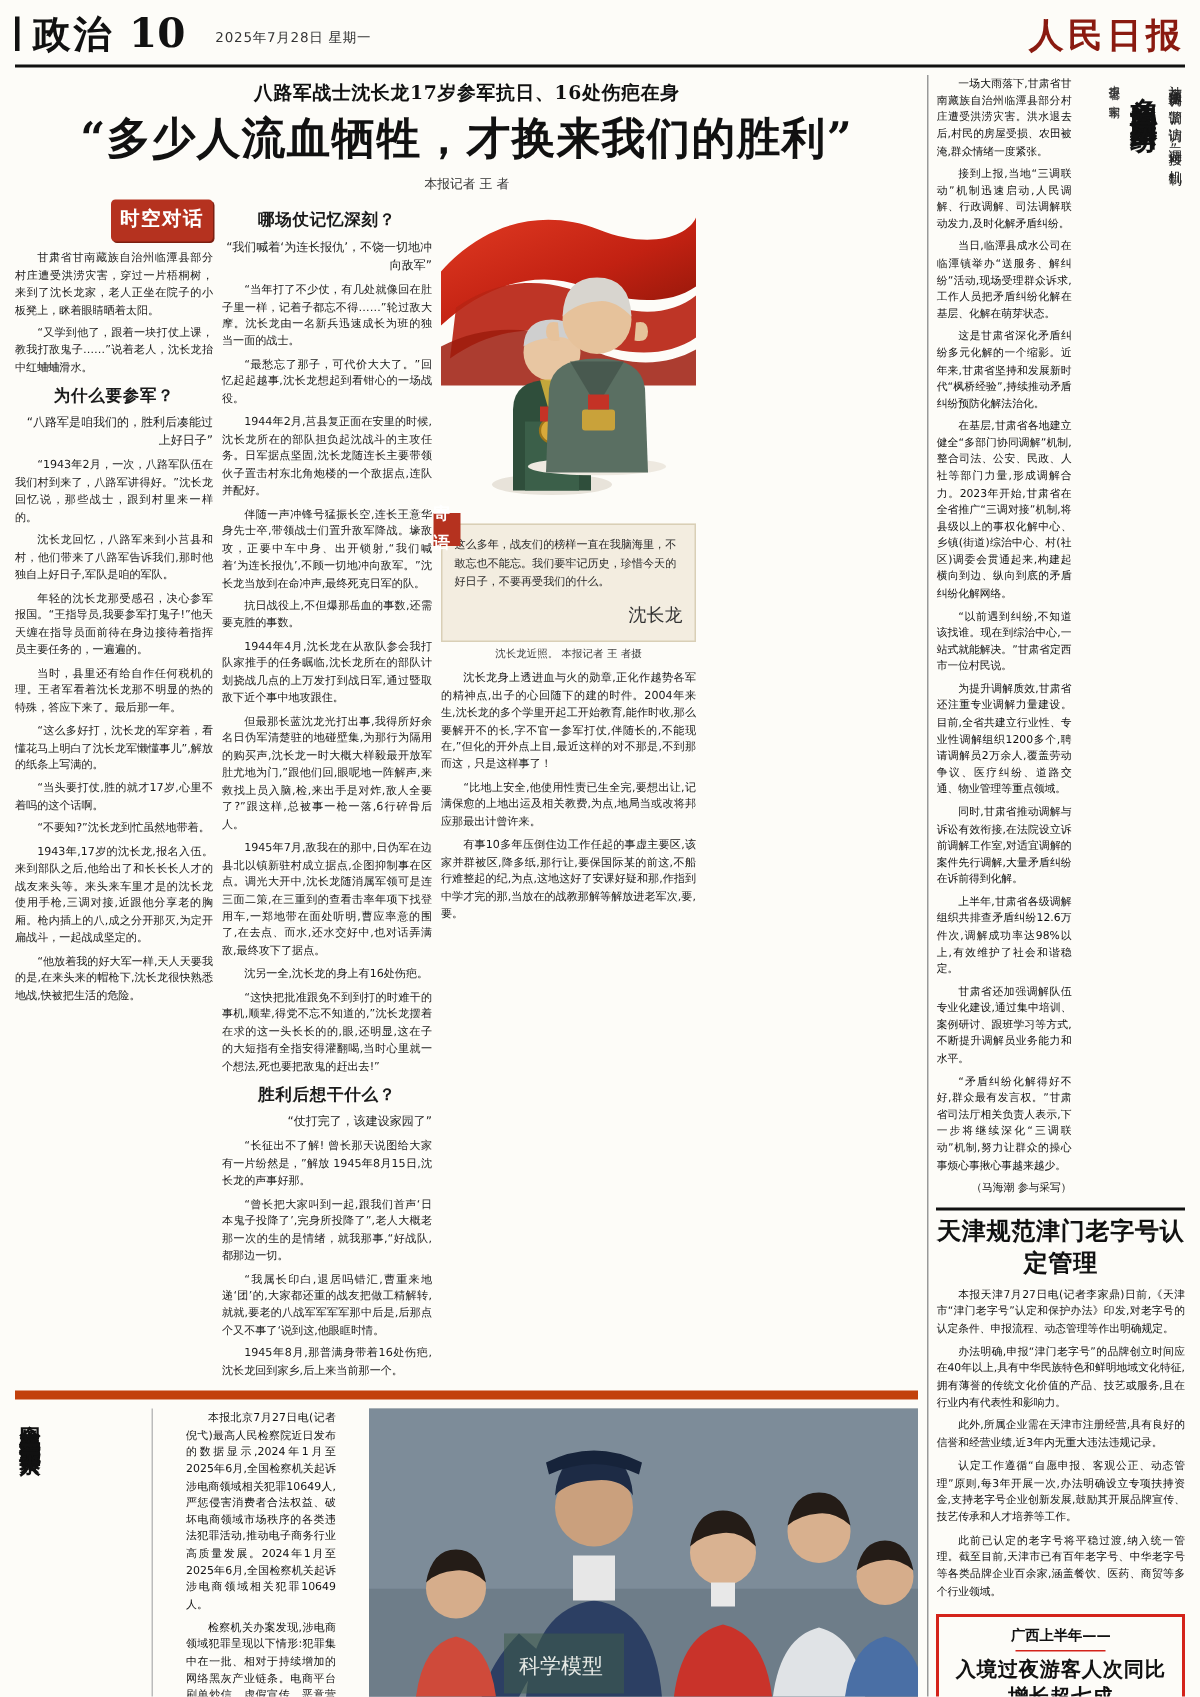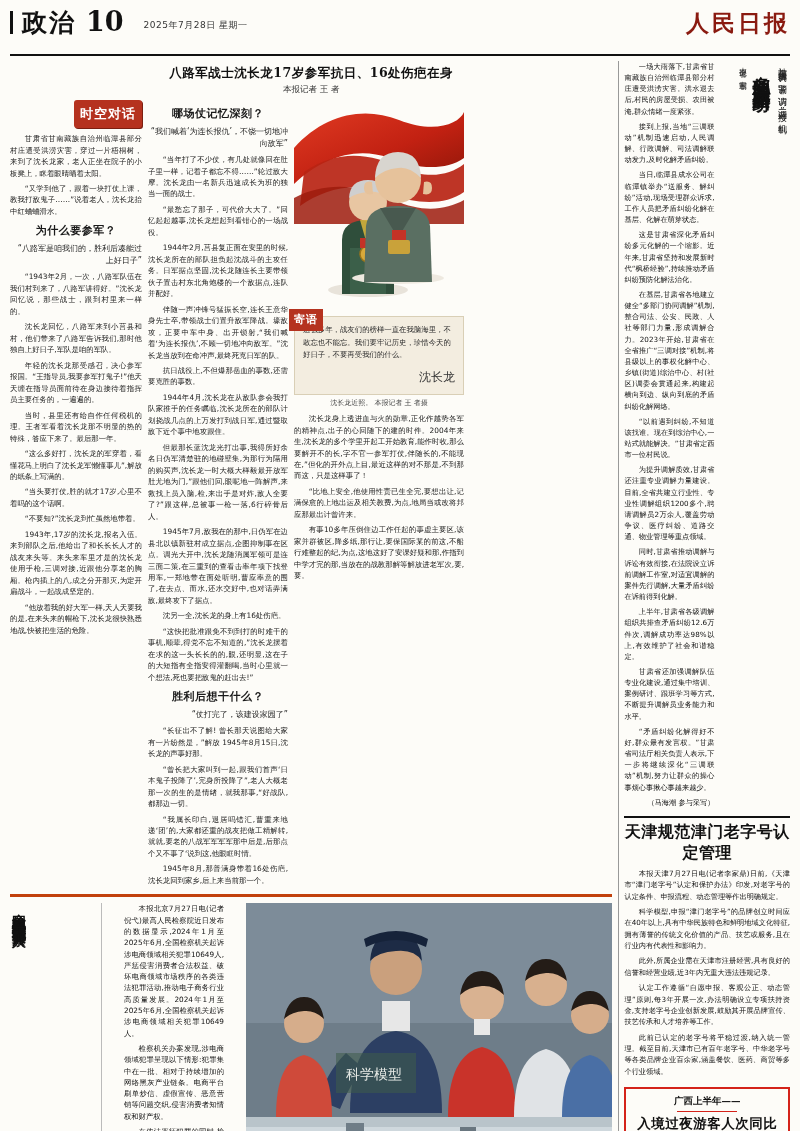--- a/index.html
+++ b/index.html
@@ -7,38 +7,38 @@
     width:800px;height:1131px;
     background:#fdfcf8;
     font-family:"DejaVu Sans","Liberation Sans",sans-serif;
     color:#111;
     overflow:hidden;
     position:relative;
   }
   .page{width:800px;height:1131px;position:relative;box-sizing:border-box;padding:6px 10px 4px 10px;}
 
   
-  .masthead{display:flex;align-items:flex-end;border-bottom:2px solid #111;padding-bottom:15px;}
+  .masthead{display:flex;align-items:flex-end;border-bottom:2px solid #111;padding-bottom:4px;}
   .mh-left{display:flex;align-items:baseline;gap:6px;}
   .mh-section{font-family:"DejaVu Serif","Liberation Serif",serif;font-weight:bold;font-size:25px;letter-spacing:2px;}
   .mh-bar{display:inline-block;width:3px;height:23px;background:#111;margin-right:3px;position:relative;top:3px;}
   .mh-pageno{font-family:"DejaVu Serif","Liberation Serif",serif;font-size:27px;font-weight:bold;margin-left:4px;}
   .mh-date{font-size:9px;color:#333;margin-left:14px;position:relative;top:-3px;letter-spacing:.5px;}
   .mh-right{margin-left:auto;font-family:"DejaVu Serif","Liberation Serif",serif;font-size:23px;font-weight:bold;letter-spacing:3px;color:#8a1a10;}
 
   
   .body-grid{display:flex;gap:6px;margin-top:5px;height:1085px;}
   .col-main{width:604px;display:flex;flex-direction:column;}
   .col-right{width:166px;display:flex;flex-direction:column;border-left:1px solid #999;padding-left:5px;}
 
   
   .vtext{writing-mode:vertical-rl;text-orientation:upright;}
 
   
-  .top-story{border-bottom:3px solid #c2410c;padding-bottom:4px;}
+  .top-story{border-bottom:6px solid #c2410c;padding-bottom:4px;}
   .kicker{text-align:center;font-family:"DejaVu Serif","Liberation Serif",serif;font-size:12.5px;font-weight:bold;letter-spacing:.5px;margin:4px 0 2px;}
   .headline{text-align:center;font-family:"DejaVu Serif","Liberation Serif",serif;font-size:29px;font-weight:bold;letter-spacing:1px;margin:2px 0 4px;}
   .byline{text-align:center;font-size:8.5px;color:#333;margin-bottom:4px;}
 
   .top-cols{display:flex;gap:6px;}
   .tc{font-size:7.4px;line-height:1.55;text-align:justify;color:#1a1a1a;}
   .tc p{margin:0 0 4px;text-indent:2em;}
   .tc-1{width:132px;}
   .tc-2{width:140px;}
   .art{width:170px;}
@@ -57,21 +57,21 @@
   .illus{position:relative;width:100%;height:210px;overflow:hidden;}
   .flag{position:absolute;left:0;top:6px;width:100%;height:120px;}
   .portrait{position:absolute;right:12px;top:34px;width:108px;height:150px;}
   .medal-fig{position:absolute;left:26px;top:62px;width:96px;height:135px;}
 
   .letter-card{
     background:#f3ede0;border:1px solid #d9cfb6;padding:7px 8px;margin-top:6px;
     font-size:7.4px;line-height:1.7;color:#2b2b2b;position:relative;
   }
   .letter-seal{
-    position:absolute;left:-6px;top:-8px;width:34px;height:22px;background:#b5321f;color:#fff;
+    position:absolute;left:-6px;top:-8px;width:18px;height:22px;background:#b5321f;color:#fff;
     font-family:"DejaVu Serif","Liberation Serif",serif;font-size:11px;font-weight:bold;
     display:flex;align-items:center;justify-content:center;letter-spacing:1px;
   }
   .sig{text-align:right;font-family:"DejaVu Serif","Liberation Serif",serif;font-size:12px;margin-top:5px;color:#333;}
   .photo-cap{font-size:7px;color:#444;text-align:center;margin-top:3px;}
 
   
   .mid-band{display:flex;gap:6px;margin-top:6px;border-bottom:1px solid #888;padding-bottom:5px;}
   .mid-vert{width:86px;border-right:1px solid #bbb;padding-right:5px;}
   .vert-title{font-family:"DejaVu Serif","Liberation Serif",serif;font-size:14px;font-weight:bold;line-height:1.25;letter-spacing:1px;height:200px;}
@@ -112,20 +112,21 @@
     </div>
     <div class="mh-right">人民日报</div>
   </div>
 
   <div class="body-grid">
 
     <div class="col-main">
 
       <div class="top-story">
         <div class="kicker">八路军战士沈长龙17岁参军抗日、16处伤疤在身</div>
+        <div class="headline">“多少人流血牺牲，才换来我们的胜利”</div>
         <div class="byline">本报记者 王 者</div>
 
         <div class="top-cols">
 
           <div class="tc tc-1">
             <div class="badge-wrap">
               <span class="dialog-badge">时空对话</span>
             </div>
             <p>甘肃省甘南藏族自治州临潭县部分村庄遭受洪涝灾害，穿过一片梧桐树，来到了沈长龙家，老人正坐在院子的小板凳上，眯着眼睛晒着太阳。</p>
             <p>“又学到他了，跟着一块打仗上课，教我打敌鬼子……”说着老人，沈长龙抬中红蛐蛐滑水。</p>
@@ -309,21 +310,21 @@
           <div class="vtext r-by">本报记者 宋朝军</div>
         </div>
       </div>
 
       <div class="rule-dark"></div>
 
       <div>
         <div class="r-arthead">天津规范津门老字号认定管理</div>
         <div class="r-text">
           <p>本报天津7月27日电(记者李家鼎)日前,《天津市“津门老字号”认定和保护办法》印发,对老字号的认定条件、申报流程、动态管理等作出明确规定。</p>
-          <p>科学模型,申报“津门老字号”的品牌创立时间应在40年以上,具有中华民族特色和鲜明地域文化特征,拥有薄誉的传统文化价值的产品、技艺或服务,且在行业内有代表性和影响力。</p>
+          <p>办法明确,申报“津门老字号”的品牌创立时间应在40年以上,具有中华民族特色和鲜明地域文化特征,拥有薄誉的传统文化价值的产品、技艺或服务,且在行业内有代表性和影响力。</p>
           <p>此外,所属企业需在天津市注册经营,具有良好的信誉和经营业绩,近3年内无重大违法违规记录。</p>
           <p>认定工作遵循“自愿申报、客观公正、动态管理”原则,每3年开展一次,办法明确设立专项扶持资金,支持老字号企业创新发展,鼓励其开展品牌宣传、技艺传承和人才培养等工作。</p>
           <p>此前已认定的老字号将平稳过渡,纳入统一管理。截至目前,天津市已有百年老字号、中华老字号等各类品牌企业百余家,涵盖餐饮、医药、商贸等多个行业领域。</p>
         </div>
       </div>
 
       <div class="boxed">
         <div class="bx-kicker">广西上半年——</div>
         <div class="bx-rule"></div>
         <div class="bx-head">入境过夜游客人次同比增长超七成</div>

